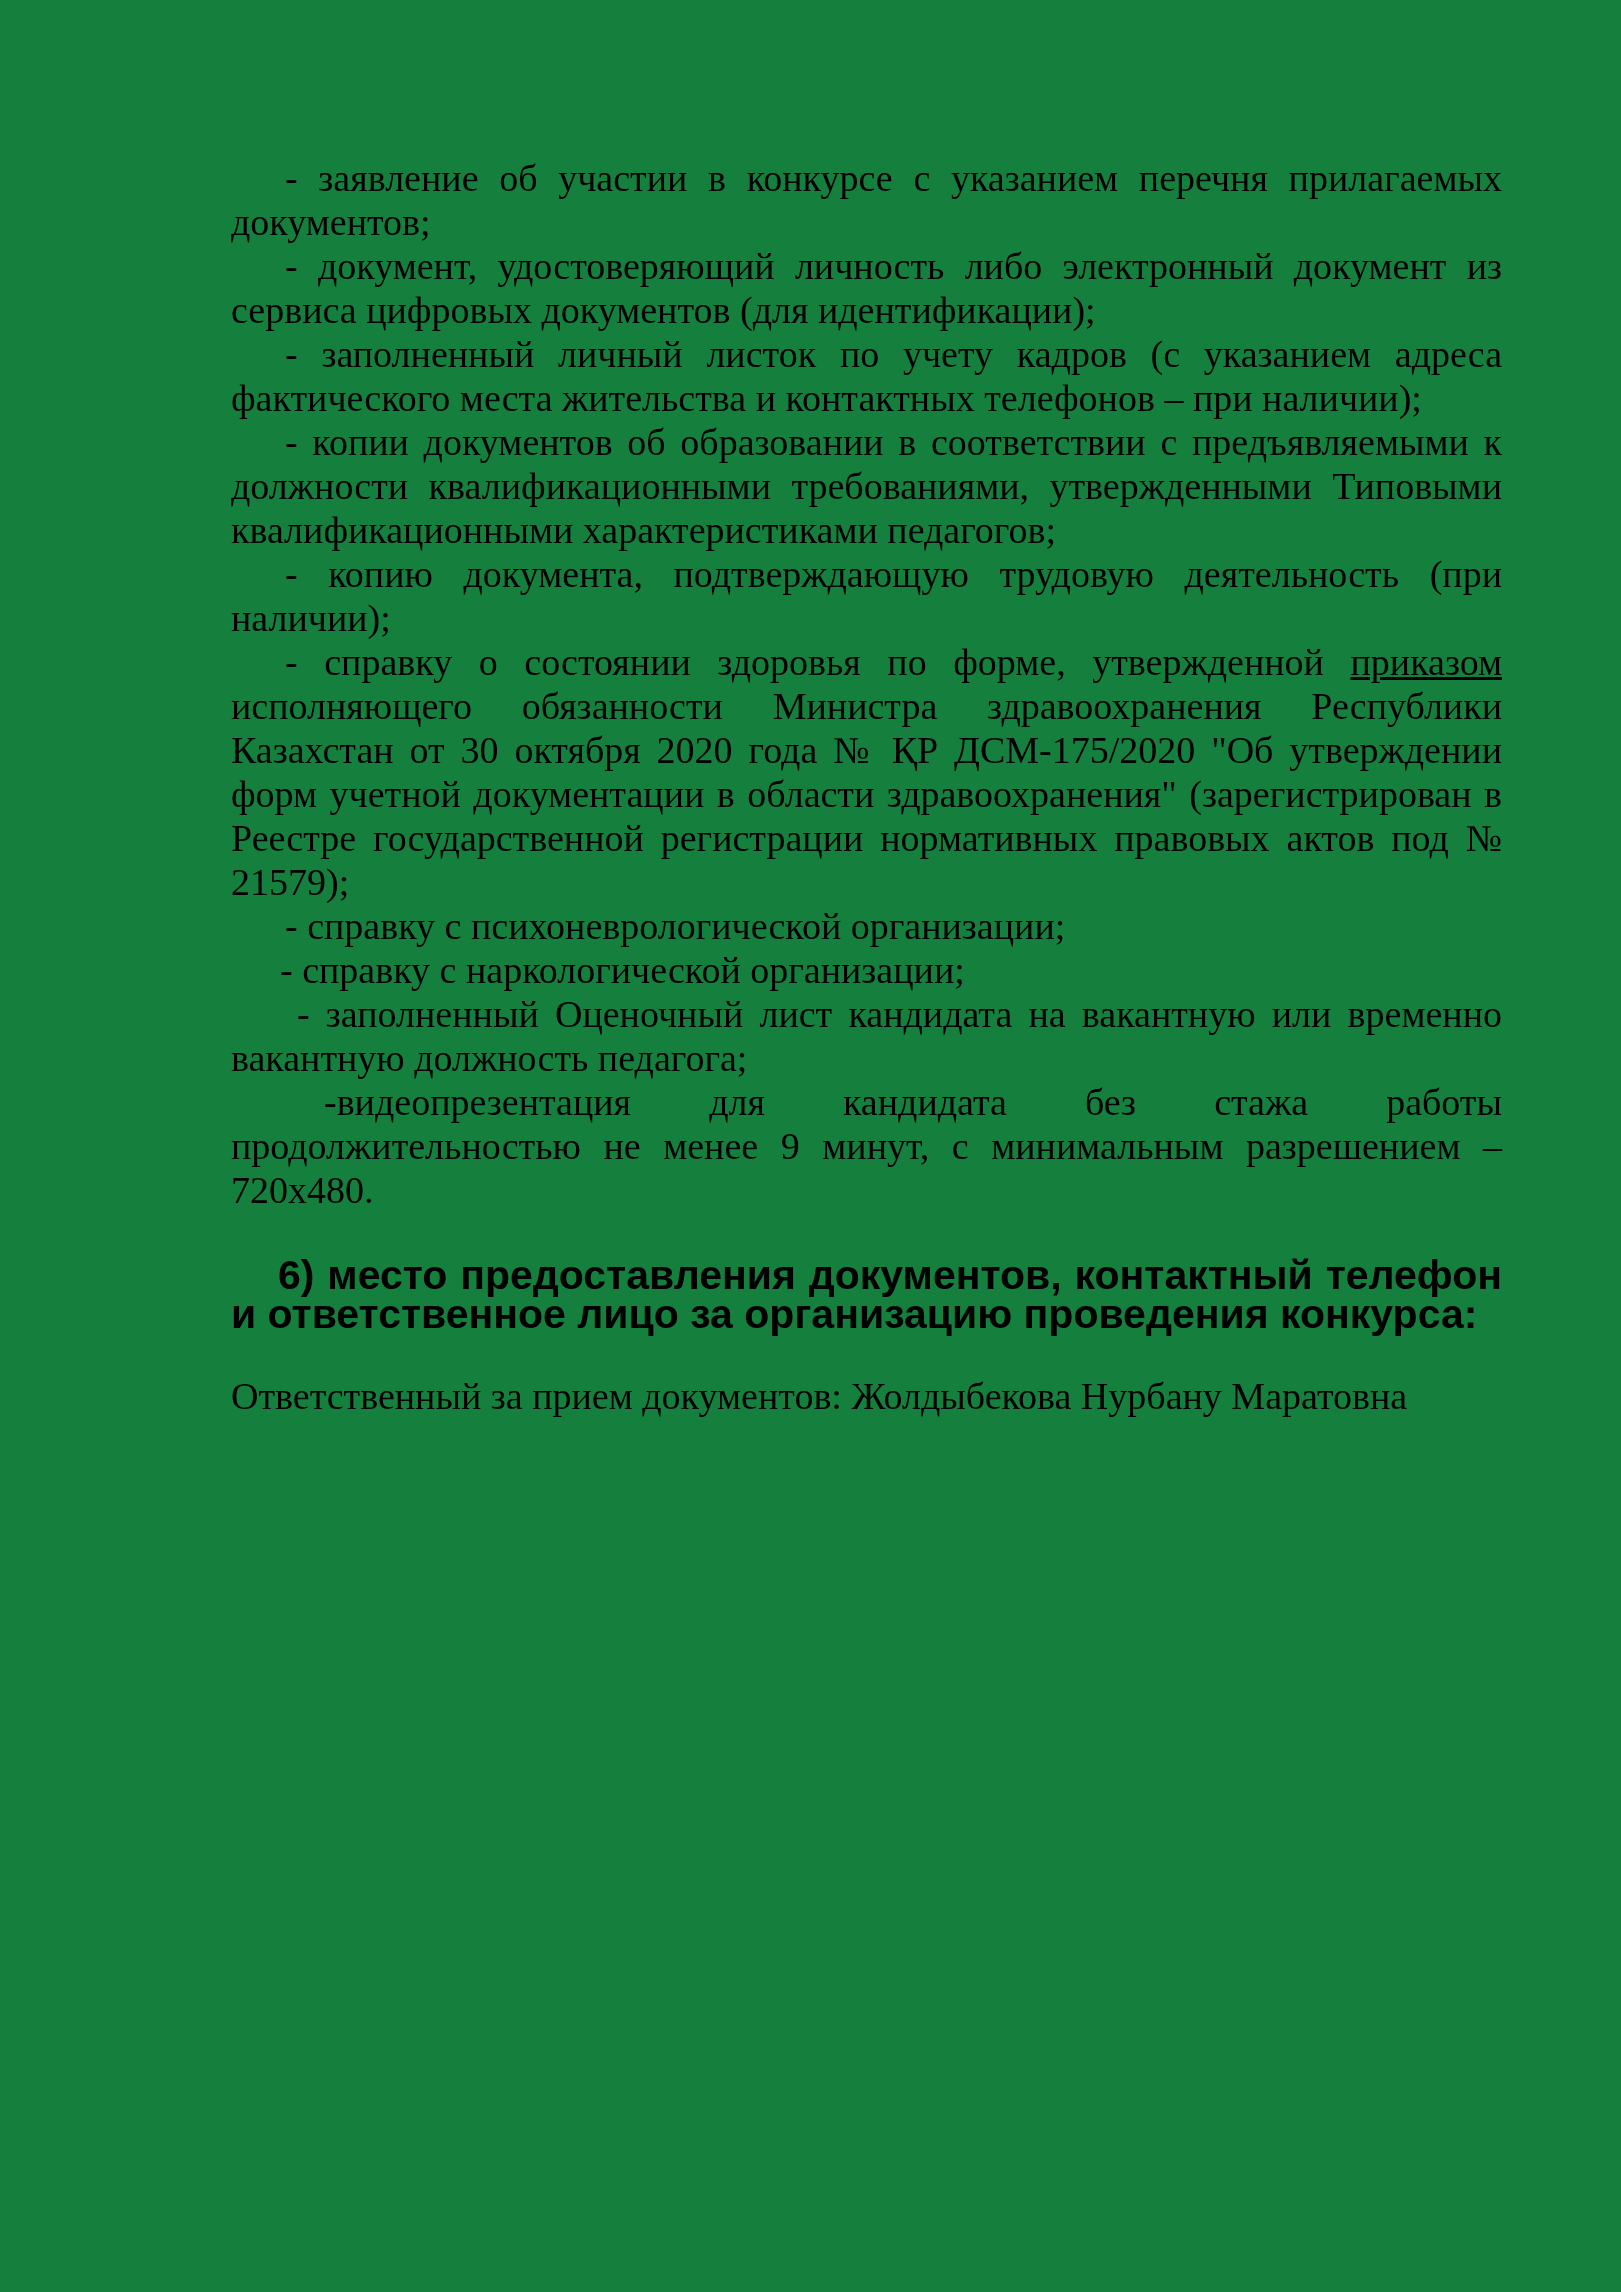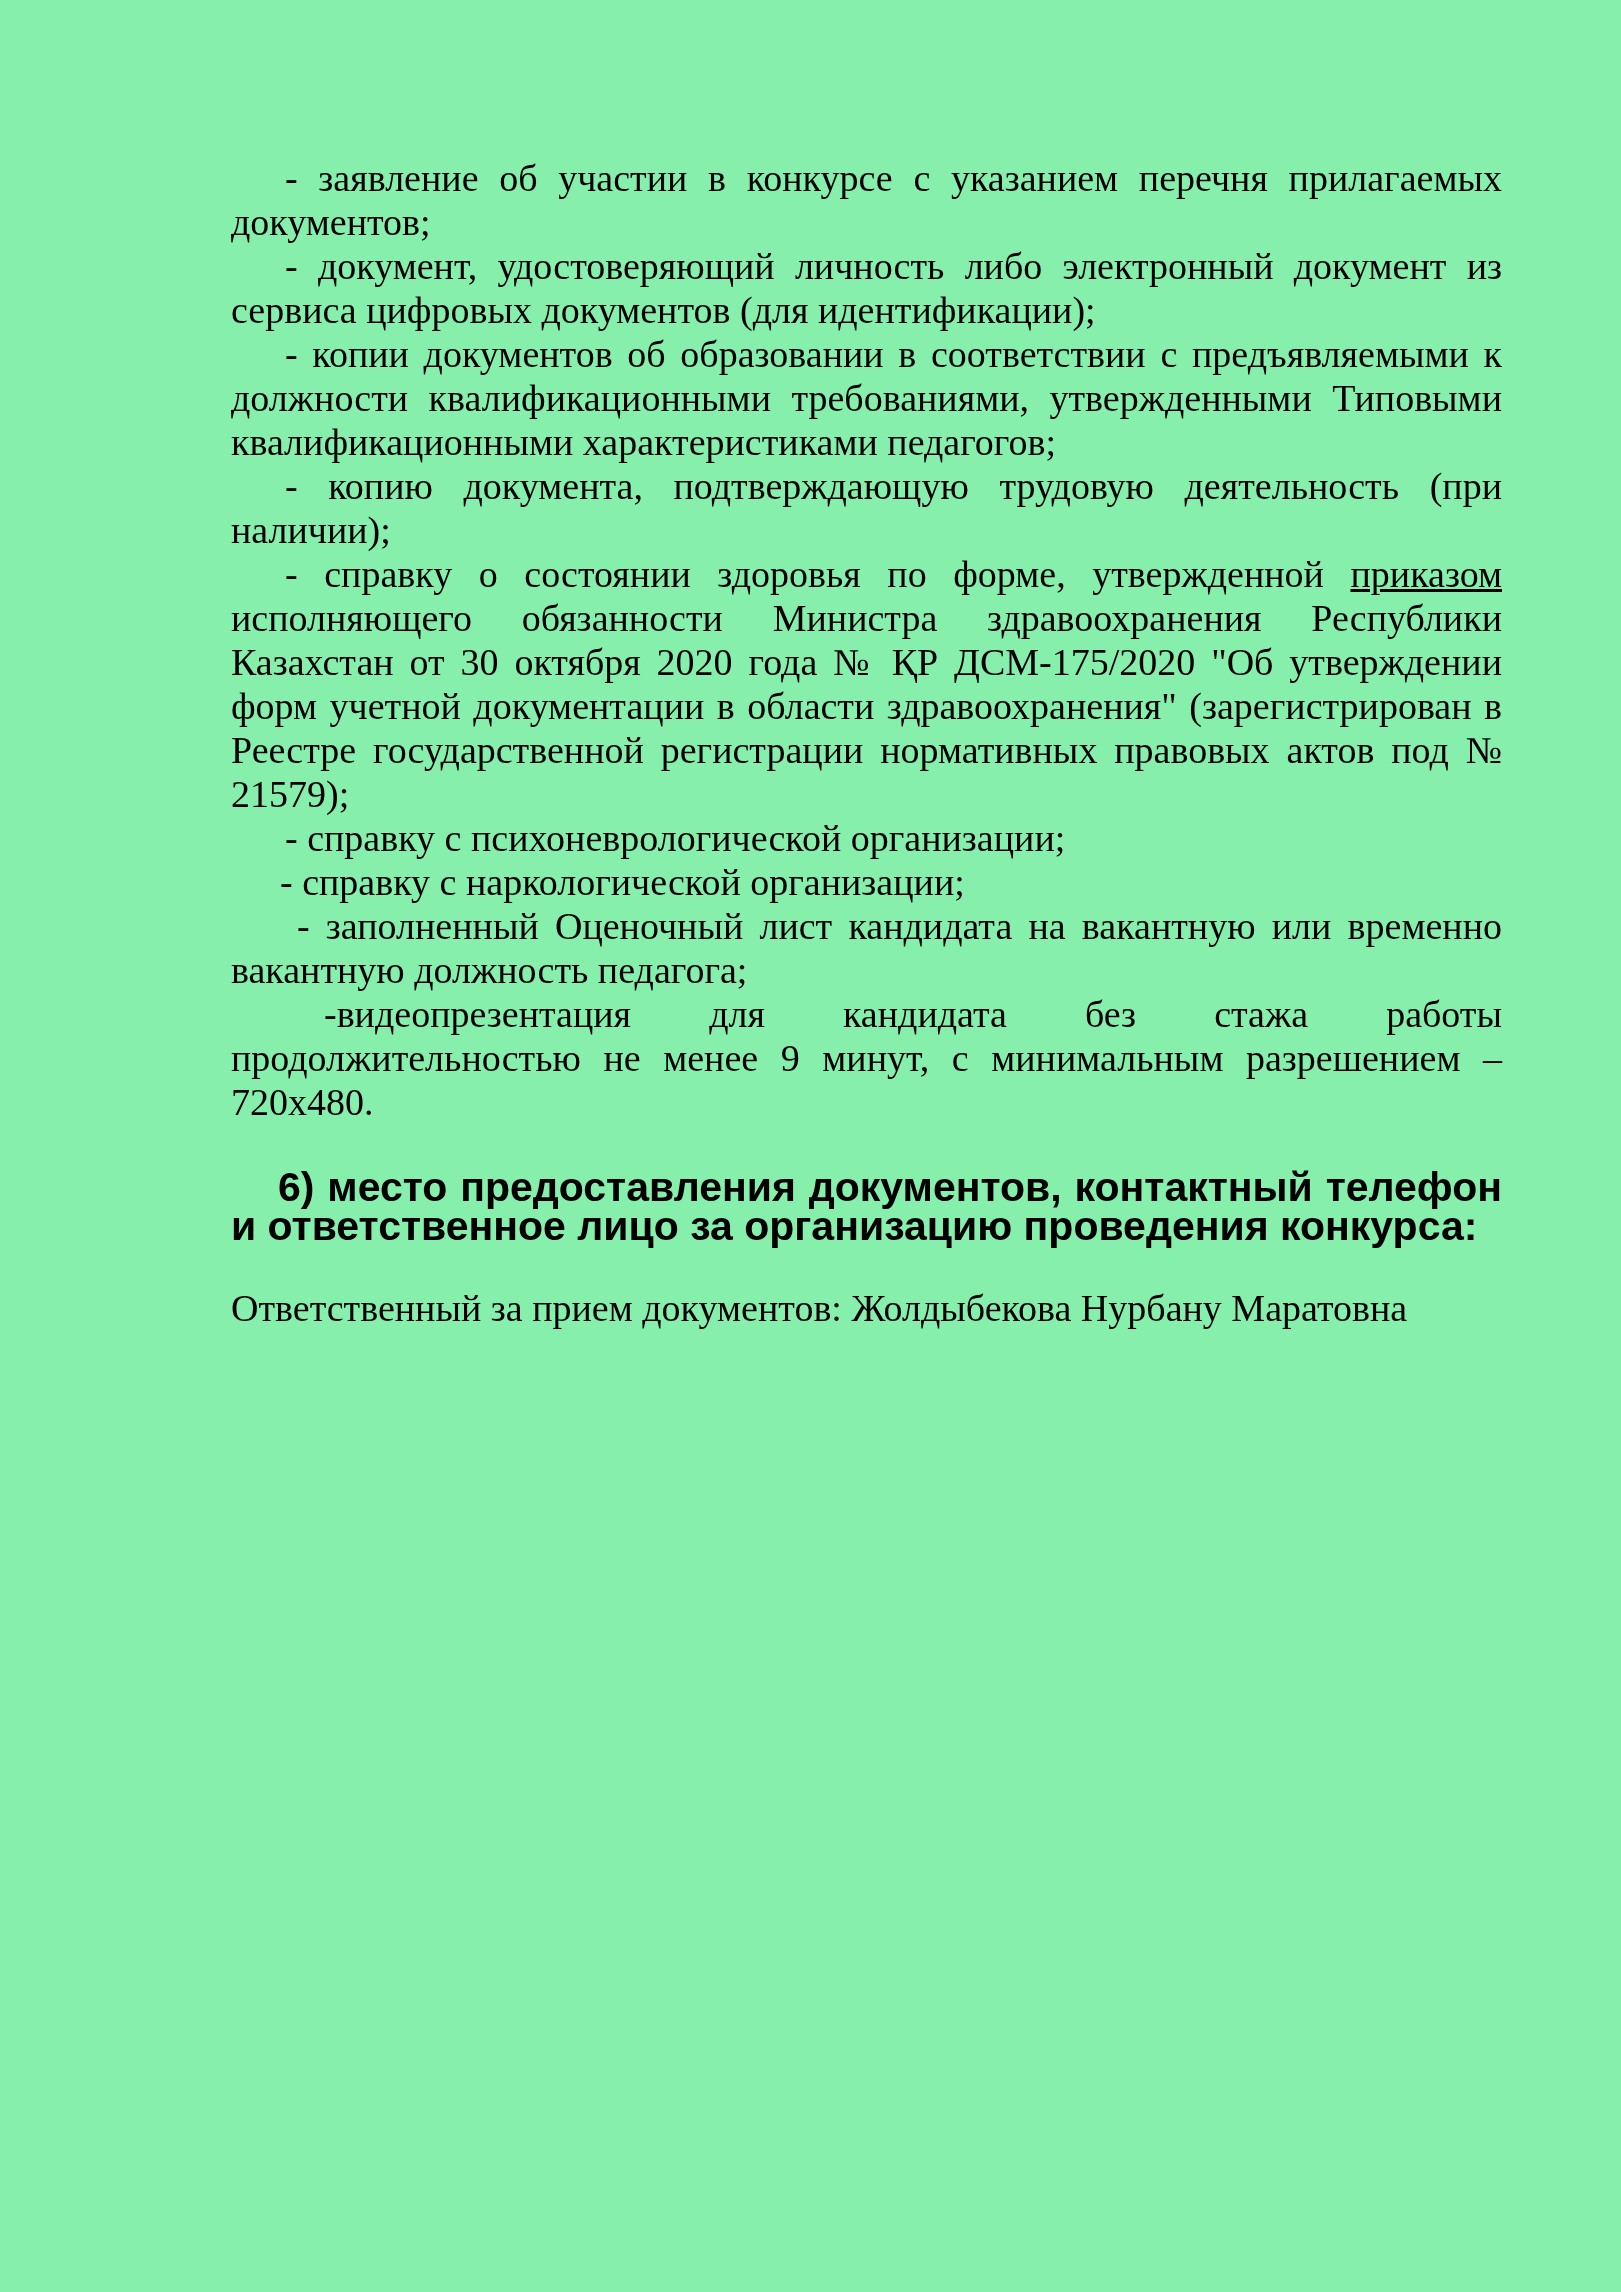--- a/index.html
+++ b/index.html
@@ -8,21 +8,21 @@
     background: #ffffff;
   }
   body {
     width: 1621px;
     height: 2293px;
   }
   .page {
     box-sizing: border-box;
     width: 1621px;
     height: 2293px;
-    background: #86efac;
+    background: #15803d;
     color: #000000;
     padding: 156px 119px 0 231px;
     overflow: hidden;
   }
   .body-par {
     margin: 0;
     font-family: "Liberation Serif", serif;
     font-size: 38px;
     line-height: 44px;
     text-align: justify;
@@ -55,20 +55,21 @@
 </style>
 </head>
 <body>
 
 <div class="page">
 
   <p class="body-par ind-55">- заявление об участии в конкурсе с указанием перечня прилагаемых документов;</p>
 
   <p class="body-par ind-55">- документ, удостоверяющий личность либо электронный документ из сервиса цифровых документов (для идентификации);</p>
 
+  <p class="body-par ind-55">- заполненный личный листок по учету кадров (с указанием адреса фактического места жительства и контактных телефонов – при наличии);</p>
 
   <p class="body-par ind-55">- копии документов об образовании в соответствии с предъявляемыми к должности квалификационными требованиями, утвержденными Типовыми квалификационными характеристиками педагогов;</p>
 
   <p class="body-par ind-55">- копию документа, подтверждающую трудовую деятельность (при наличии);</p>
 
   <p class="body-par ind-55"><span>- справку о состоянии здоровья по форме, утвержденной </span><span class="u">приказом</span><span> исполняющего обязанности Министра здравоохранения Республики Казахстан от 30 октября 2020 года № ҚР ДСМ-175/2020 "Об утверждении форм учетной документации в области здравоохранения" (зарегистрирован в Реестре государственной регистрации нормативных правовых актов под № 21579);</span></p>
 
   <p class="body-par ind-55">- справку с психоневрологической организации;</p>
 
   <p class="body-par ind-50">- справку с наркологической организации;</p>

